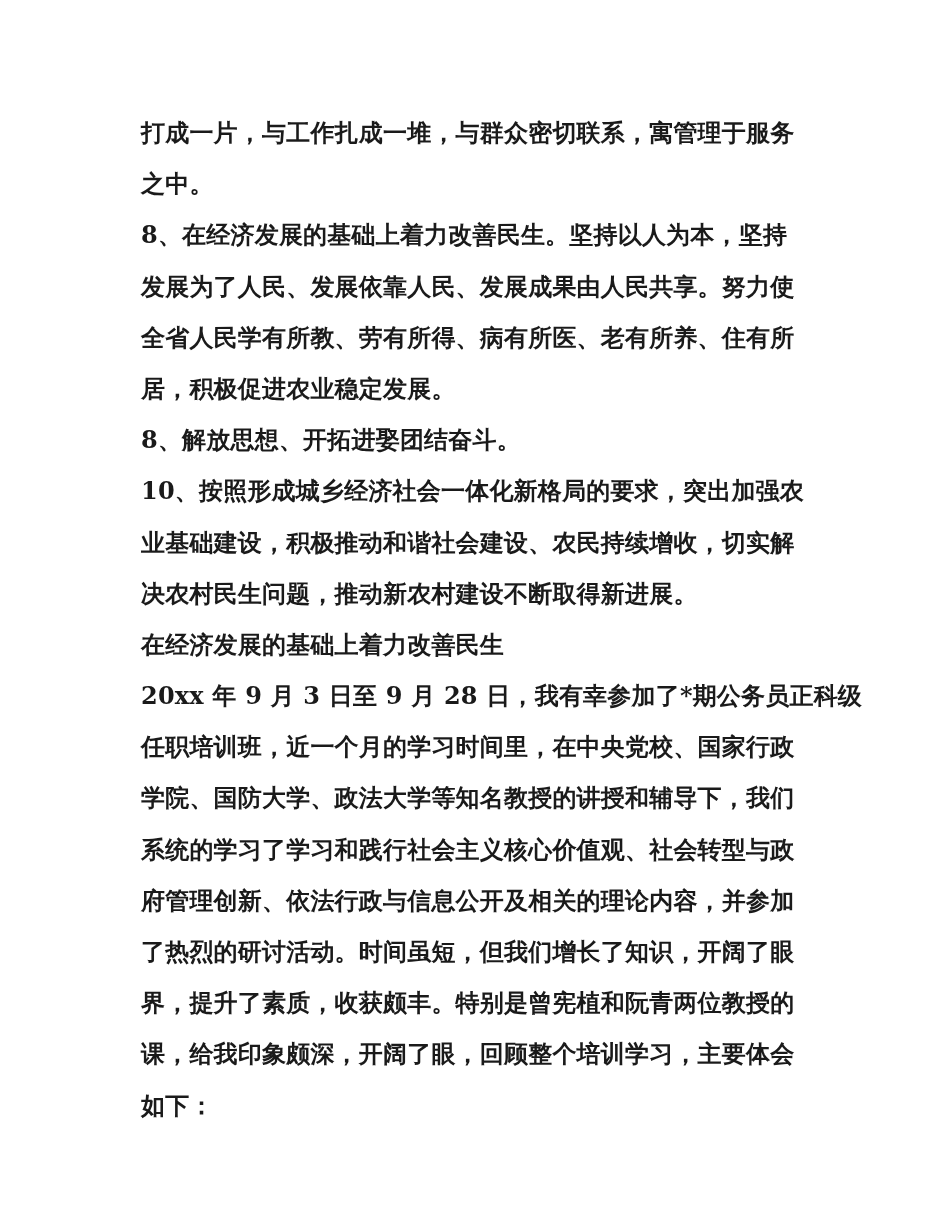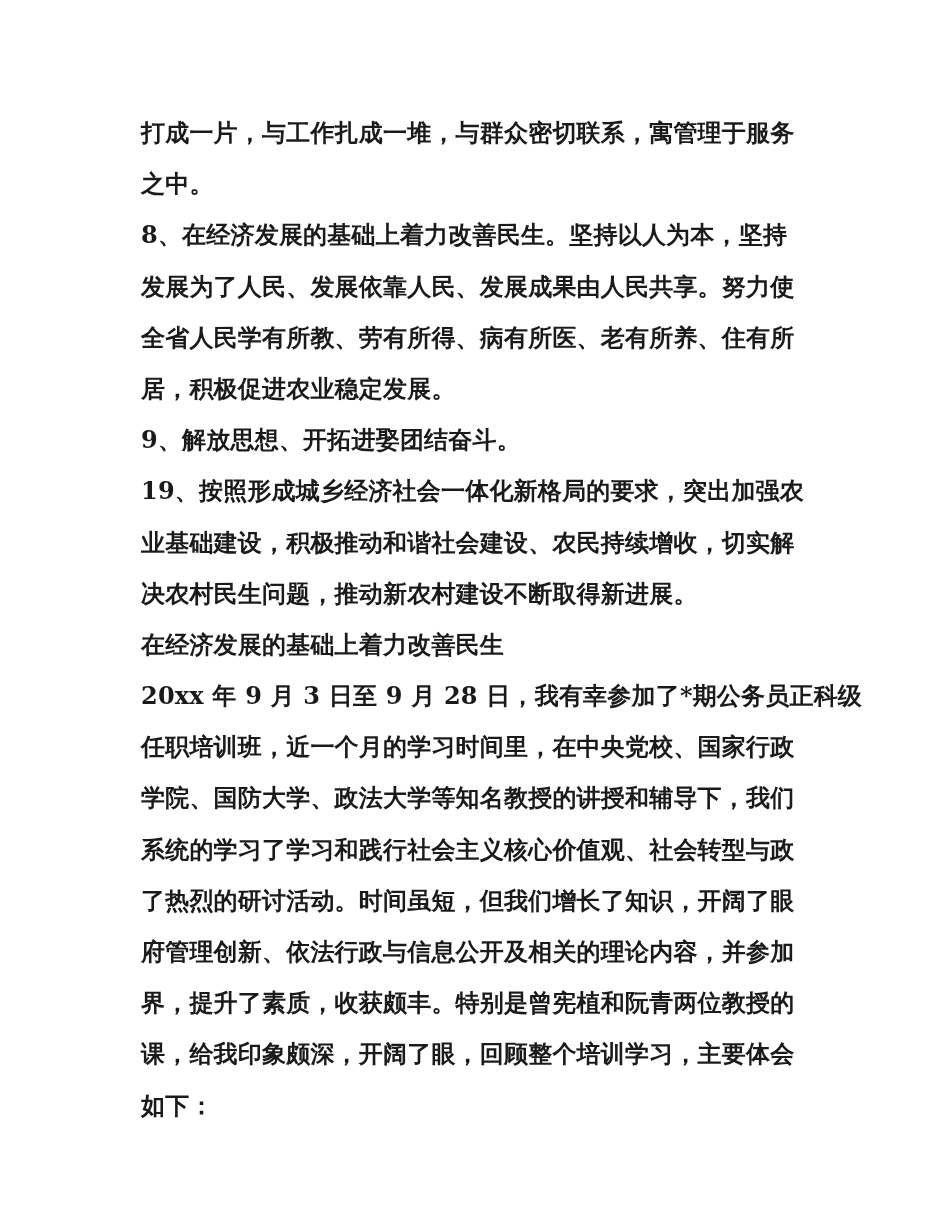--- a/index.html
+++ b/index.html
@@ -33,27 +33,27 @@
 </head>
 <body>
 
 <div class="page">
   <div class="line">打成一片，与工作扎成一堆，与群众密切联系，寓管理于服务</div>
   <div class="line">之中。</div>
   <div class="line">8、在经济发展的基础上着力改善民生。坚持以人为本，坚持</div>
   <div class="line">发展为了人民、发展依靠人民、发展成果由人民共享。努力使</div>
   <div class="line">全省人民学有所教、劳有所得、病有所医、老有所养、住有所</div>
   <div class="line">居，积极促进农业稳定发展。</div>
-  <div class="line">9、解放思想、开拓进娶团结奋斗。</div>
-  <div class="line">19、按照形成城乡经济社会一体化新格局的要求，突出加强农</div>
+  <div class="line">8、解放思想、开拓进娶团结奋斗。</div>
+  <div class="line">10、按照形成城乡经济社会一体化新格局的要求，突出加强农</div>
   <div class="line">业基础建设，积极推动和谐社会建设、农民持续增收，切实解</div>
   <div class="line">决农村民生问题，推动新农村建设不断取得新进展。</div>
   <div class="line">在经济发展的基础上着力改善民生</div>
   <div class="line">20xx 年 9 月 3 日至 9 月 28 日，我有幸参加了*期公务员正科级</div>
   <div class="line">任职培训班，近一个月的学习时间里，在中央党校、国家行政</div>
   <div class="line">学院、国防大学、政法大学等知名教授的讲授和辅导下，我们</div>
   <div class="line">系统的学习了学习和践行社会主义核心价值观、社会转型与政</div>
+  <div class="line">府管理创新、依法行政与信息公开及相关的理论内容，并参加</div>
   <div class="line">了热烈的研讨活动。时间虽短，但我们增长了知识，开阔了眼</div>
-  <div class="line">府管理创新、依法行政与信息公开及相关的理论内容，并参加</div>
   <div class="line">界，提升了素质，收获颇丰。特别是曾宪植和阮青两位教授的</div>
   <div class="line">课，给我印象颇深，开阔了眼，回顾整个培训学习，主要体会</div>
   <div class="line">如下：</div>
 </div>
 
 </body></html>

